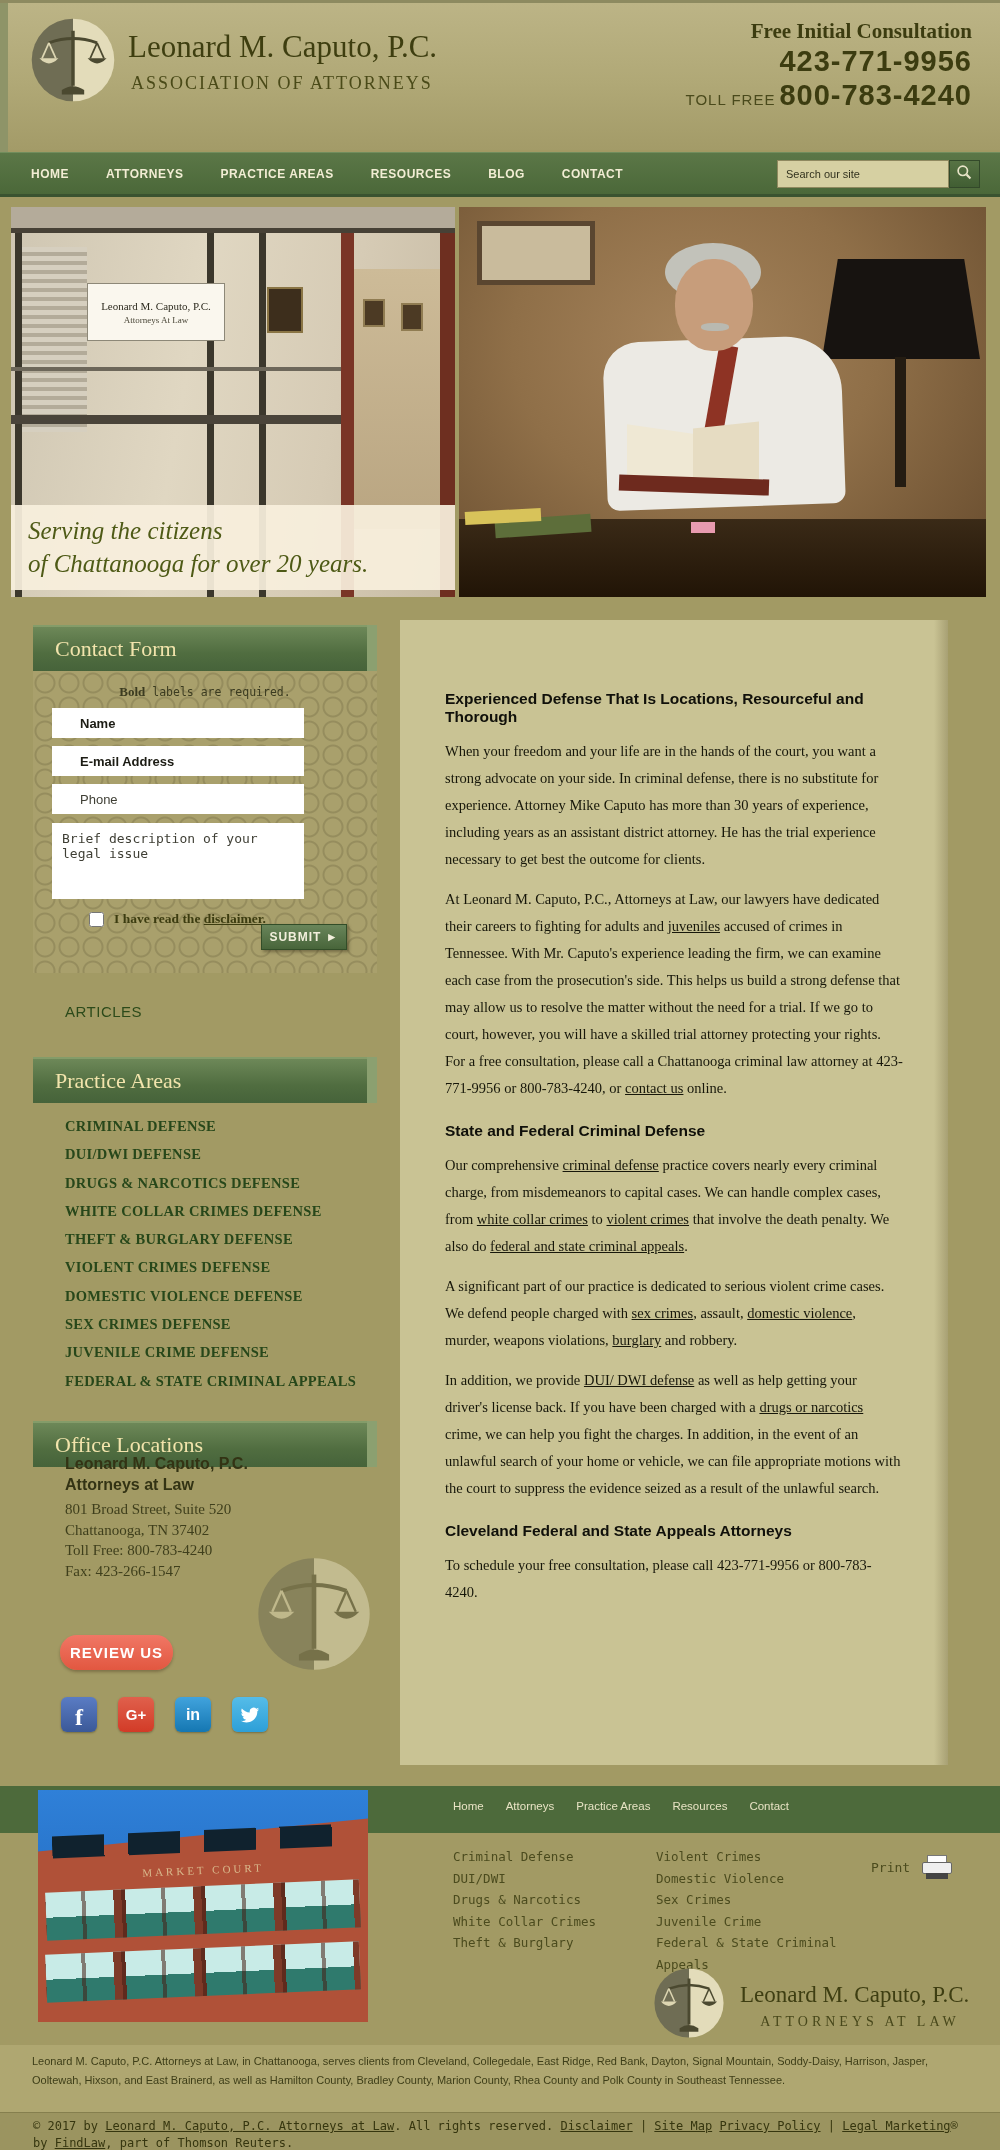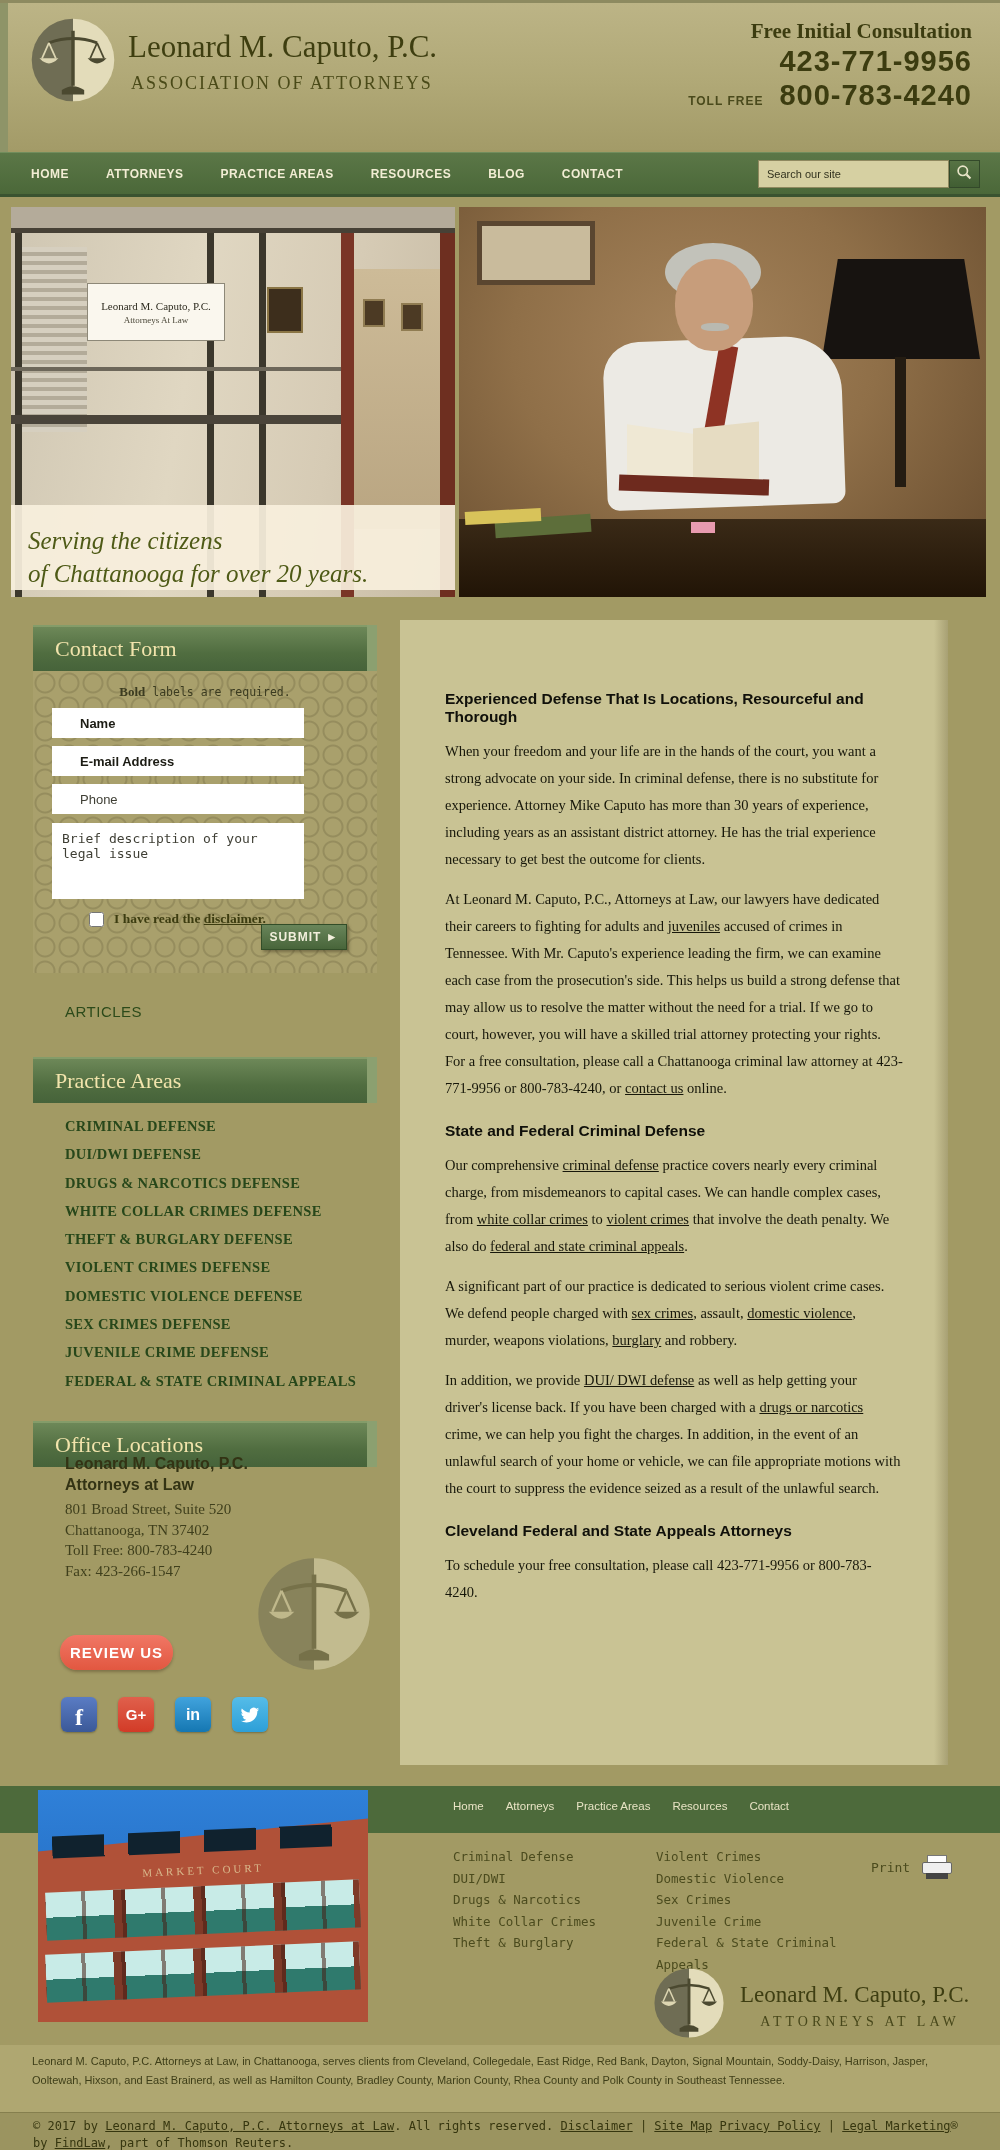--- a/index.html
+++ b/index.html
@@ -13,30 +13,30 @@
   .header-strip { position:absolute; left:0; top:0; width:8px; height:150px; background:#8e9468; }
   .logo-circle { position:absolute; left:30px; top:14px; width:86px; height:86px; }
   .firm-title { position:absolute; left:128px; top:26px; font-family:"Liberation Serif",serif;
     font-size:31px; color:#3e3e10; }
   .firm-subtitle { position:absolute; left:131px; top:70px; font-family:"Liberation Serif",serif;
     font-size:18px; letter-spacing:2px; color:#4a4a18; }
   .header-contact { position:absolute; right:28px; top:16px; text-align:right; color:#3c3c10; }
   .consult { font-family:"Liberation Serif",serif; font-weight:bold; font-size:21px; }
   .phone-local { font-size:29px; font-weight:bold; letter-spacing:1px; margin-top:1px; }
   .toll-row { font-size:29px; font-weight:bold; letter-spacing:1px; margin-top:1px; }
-  .toll-label { font-size:12px; font-weight:bold; letter-spacing:1px; color:#4a4a1c; margin-right:16px; }
+  .toll-label { font-size:15px; font-weight:normal; letter-spacing:1px; color:#4a4a1c; margin-right:4px; }
 
   
   .nav { position:absolute; left:0; top:152px; width:1000px; height:45px;
     background:linear-gradient(180deg,#5b7747 0%,#4b6839 100%);
     border-top:1px solid #718d5c; border-bottom:3px solid #3a5330; }
   .nav-items { position:absolute; left:31px; top:0; height:42px; display:flex; gap:37px; align-items:center; }
   .nav-item { color:#f2edd4; font-size:12px; font-weight:600; letter-spacing:.5px; cursor:pointer; white-space:nowrap; }
   .search-group { position:absolute; right:20px; top:7px; display:flex; }
-  .search-input { width:191px; height:28px; background:#d6d0a2; border:1px solid #8f895f;
+  .search-input { width:172px; height:28px; background:#d6d0a2; border:1px solid #8f895f;
     font-size:11px; color:#3a3a28; padding:0 8px; outline:none; }
   .search-input::placeholder { color:#33331f; }
   .search-btn { width:31px; height:28px; background:linear-gradient(180deg,#577344,#415e33);
     border:1px solid #33492a; cursor:pointer; display:flex; align-items:center; justify-content:center; }
 
   
   .photoL { position:absolute; left:11px; top:207px; width:444px; height:390px; overflow:hidden;
     background:linear-gradient(100deg,#cfc6b2 0%,#e0d7c2 40%,#d6cbb5 70%,#c6baa3 100%); }
   .pl-ceiling { position:absolute; left:0; top:0; width:100%; height:26px; background:#b4ab9a; border-bottom:5px solid #474136; }
   .pl-blinds { position:absolute; left:10px; top:40px; width:66px; height:185px;
@@ -47,21 +47,21 @@
   .pl-sign { position:absolute; left:76px; top:76px; width:138px; height:58px; background:#faf7ee;
     border:1px solid #8d8878; display:flex; flex-direction:column; align-items:center; justify-content:center; }
   .pl-sign-l1 { font-family:"Liberation Serif",serif; font-size:11px; color:#2e2c20; }
   .pl-sign-l2 { font-family:"Liberation Serif",serif; font-size:9px; color:#4a4738; margin-top:3px; }
   .pl-plaque { position:absolute; left:256px; top:80px; width:36px; height:46px; background:#3d2e1c; border:2px solid #8a7545; }
   .pl-red1 { position:absolute; left:330px; top:26px; width:13px; height:364px; background:#7a3526; }
   .pl-red2 { position:absolute; left:429px; top:26px; width:15px; height:364px; background:#6e2f20; }
   .pl-hall { position:absolute; left:343px; top:62px; width:86px; height:260px; background:linear-gradient(180deg,#cdbb98,#b9a581); }
   .pl-frame { position:absolute; width:22px; height:28px; background:#4c3a24; border:2px solid #907c52; }
   .pl-caption { position:absolute; left:0; bottom:7px; width:100%; height:85px;
-    background:rgba(248,239,221,.93); padding:19px 0 0 17px; }
+    background:rgba(248,239,221,.93); padding:9px 0 0 17px; }
   .caption-line { font-family:"Liberation Serif",serif; font-style:italic; font-size:25px;
     line-height:33px; color:#4e5a16; }
 
   .photoR { position:absolute; left:459px; top:207px; width:527px; height:390px; overflow:hidden;
     background:radial-gradient(ellipse at 45% 35%, #a5835b 0%, #8f6f48 45%, #64492c 100%); }
   .pr-window { position:absolute; left:18px; top:14px; width:118px; height:64px; background:#c9bb9c; border:5px solid #5a4630; }
   .pr-lampshade { position:absolute; right:6px; top:52px; width:158px; height:100px; background:#171310;
     clip-path:polygon(10% 0,90% 0,100% 100%,0 100%); }
   .pr-lamppole { position:absolute; right:80px; top:150px; width:11px; height:130px; background:#241c12; }
   .pr-hair { position:absolute; left:206px; top:36px; width:96px; height:58px; border-radius:50%; background:#c2c2ba; }

